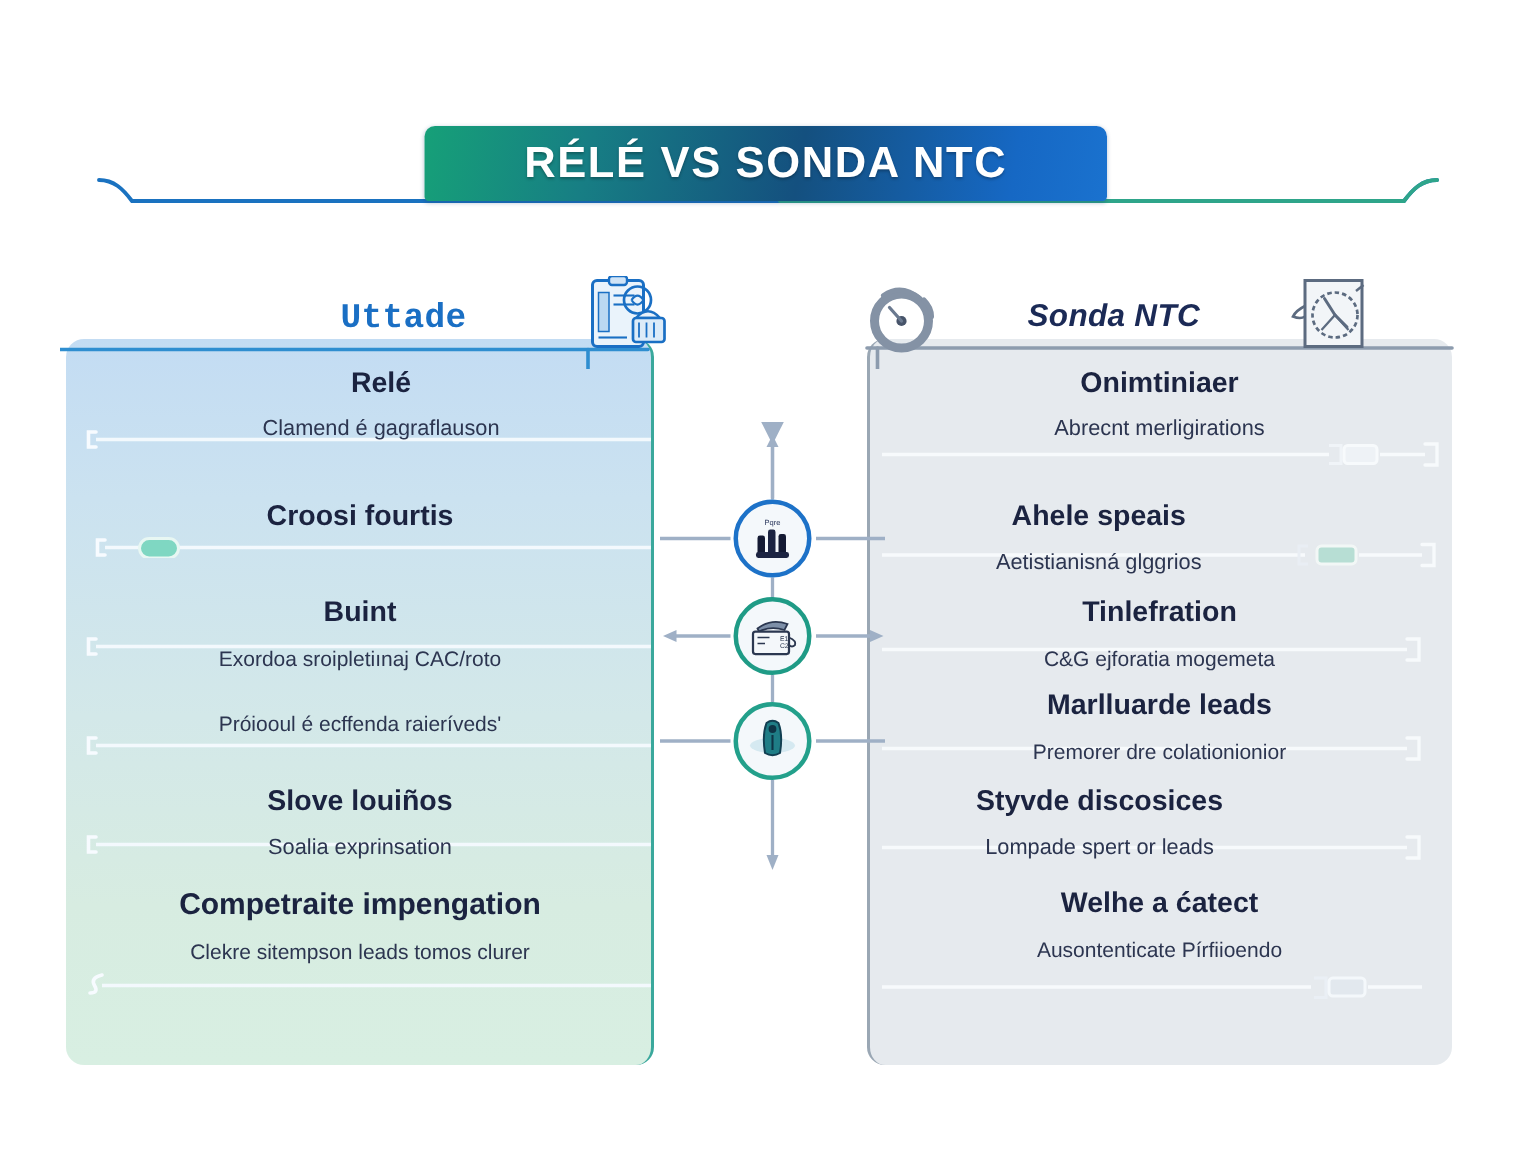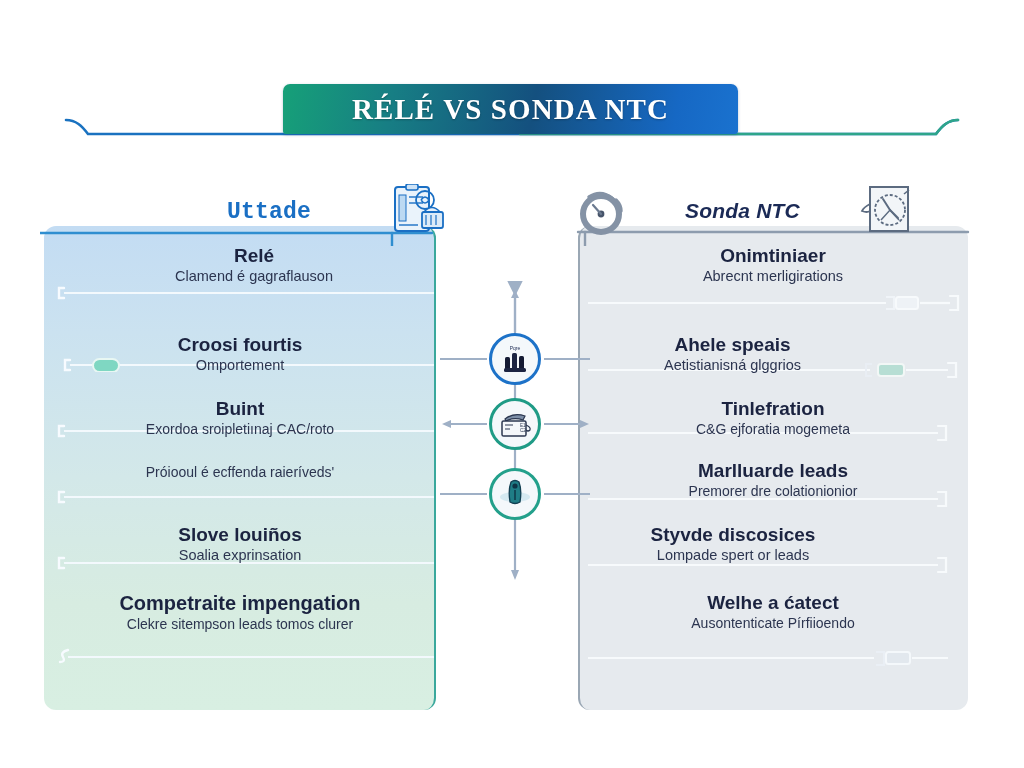--- a/index.html
+++ b/index.html
@@ -23,21 +23,20 @@
     box-shadow: 0 1px 3px rgba(20,60,110,0.30);
     z-index: 6;
   }
   #title-text {
     color: #ffffff;
     font-size: 29px;
     font-weight: 700;
     letter-spacing: 1.1px;
     white-space: nowrap;
     text-shadow: 0 1px 2px rgba(0,0,0,0.28);
-    font-family: Liberation Serif, serif;
   }
 
   
   #top-rule { position: absolute; left: 0; top: 98px; width: 1024px; height: 42px; z-index: 3; }
 
   
   .col-header { position: absolute; display: flex; align-items: center; z-index: 4; }
   #header-left  { left: 150px; top: 186px; width: 300px; height: 52px; }
   #header-right { left: 575px; top: 184px; width: 345px; height: 54px; }
 
@@ -64,21 +63,21 @@
   }
   #panel-right {
     left: 578px; top: 226px; width: 390px; height: 484px;
     background: #e6eaee;
     border-left: 2px solid #9aa7b4;
   }
 
   
   .item { position: absolute; width: 100%; text-align: center; z-index: 5; }
   .item-title { font-size: 19px; font-weight: 700; color: #1b2340; line-height: 1.12; white-space: nowrap; }
-  .item-sub   { font-size: 14.5px; font-weight: 400; color: #2c3550; line-height: 1.2; margin-top: 2px; white-space: nowrap; }
+  .item-sub   { font-size: 14.5px; font-weight: 400; color: #2c3550; line-height: 1.2; margin-top: 12px; white-space: nowrap; }
   .item-sub-wide { font-size: 14px; }
 
   
   .conn { position: absolute; z-index: 3; }
 
   
   #center-col { position: absolute; left: 440px; top: 270px; width: 150px; height: 330px; z-index: 5; }
   .badge {
     position: absolute; width: 52px; height: 52px; border-radius: 50%;
     background: #f4f8fb;
@@ -214,21 +213,20 @@
   <rect x="300" y="4" width="24" height="12" rx="2.5" fill="#e2e8ee" stroke="#f4f8fb" stroke-width="2"></rect>
   <line x1="326" y1="10" x2="362" y2="10" stroke="#f7fafc" stroke-width="2.2"></line>
 </svg>
 
 <div class="item" style="left:44px; top:245px; width:392px;padding-left:28px;">
   <div class="item-title">Relé</div>
   <div class="item-sub">Clamend é gagraflauson</div>
 </div>
 <div class="item" style="left:44px; top:334px; width:392px;">
   <div class="item-title">Croosi fourtis</div>
-  <div class="item-sub">Omportement</div>
 </div>
 <div class="item" style="left:44px; top:398px; width:392px;">
   <div class="item-title">Buint</div>
   <div class="item-sub item-sub-wide">Exordoa sroipletiınaj CAC/roto</div>
 </div>
 <div class="item" style="left:44px; top:462px; width:392px;">
   <div class="item-sub item-sub-wide">Próiooul é ecffenda raieríveds'</div>
 </div>
 <div class="item" style="left:44px; top:524px; width:392px;">
   <div class="item-title">Slove louiños</div>

